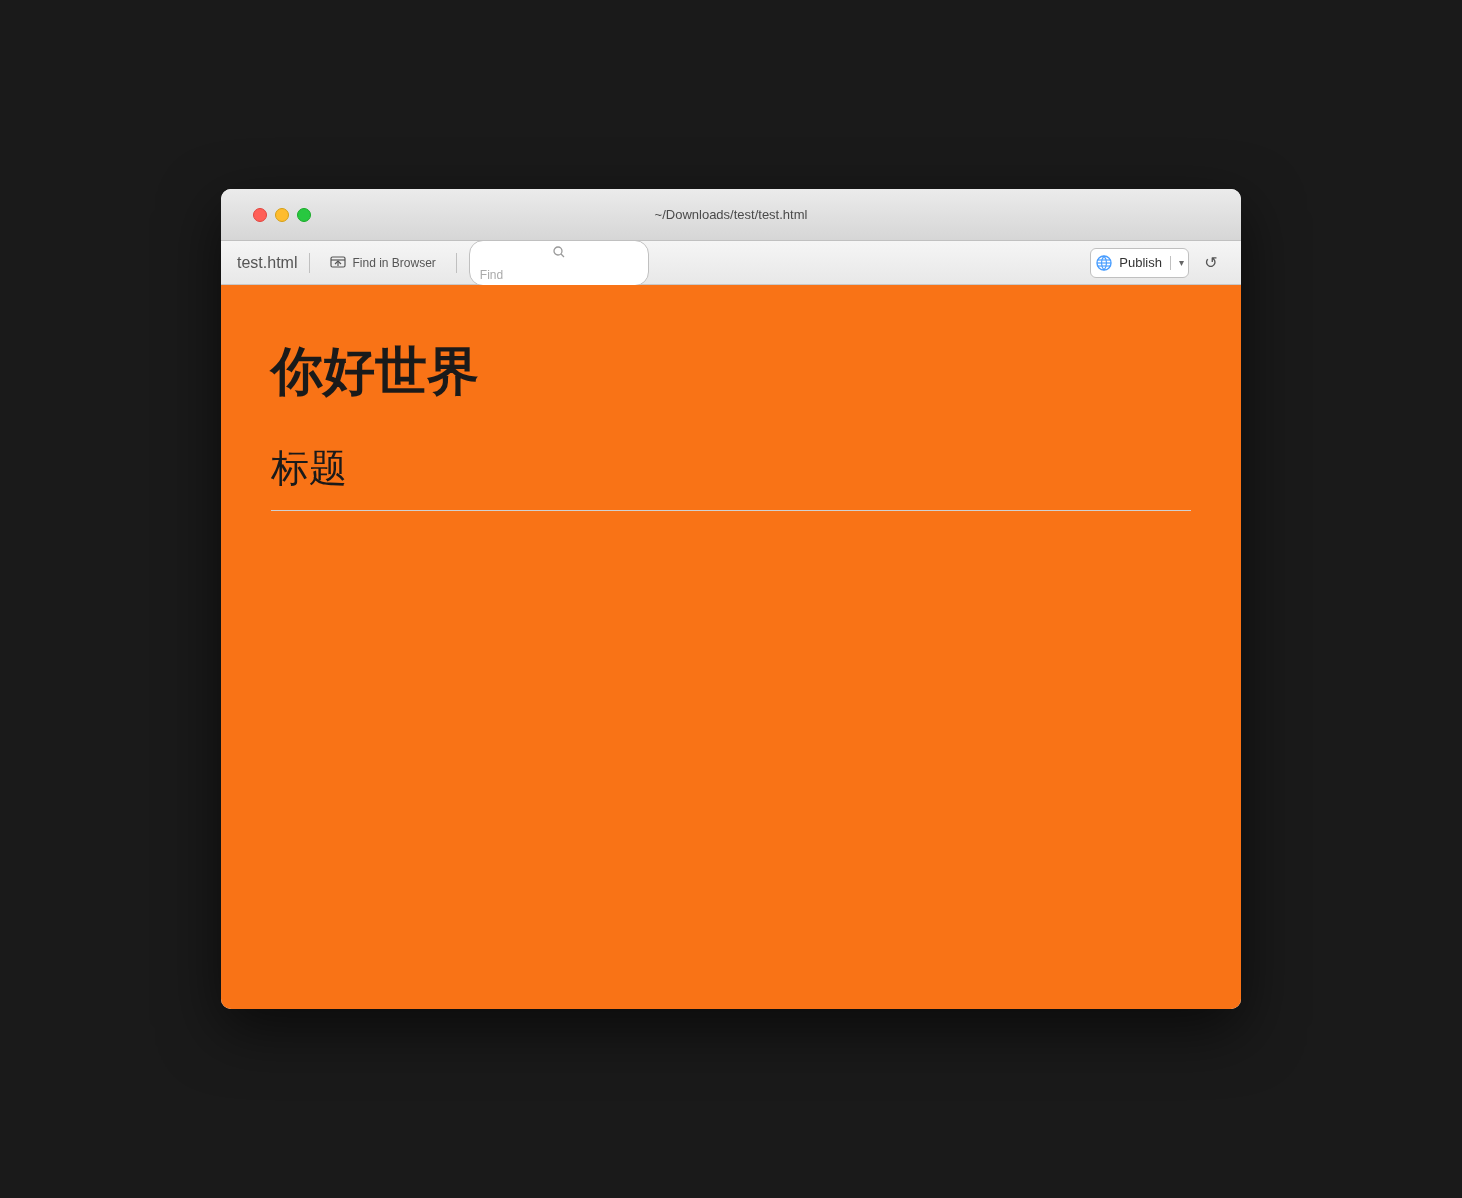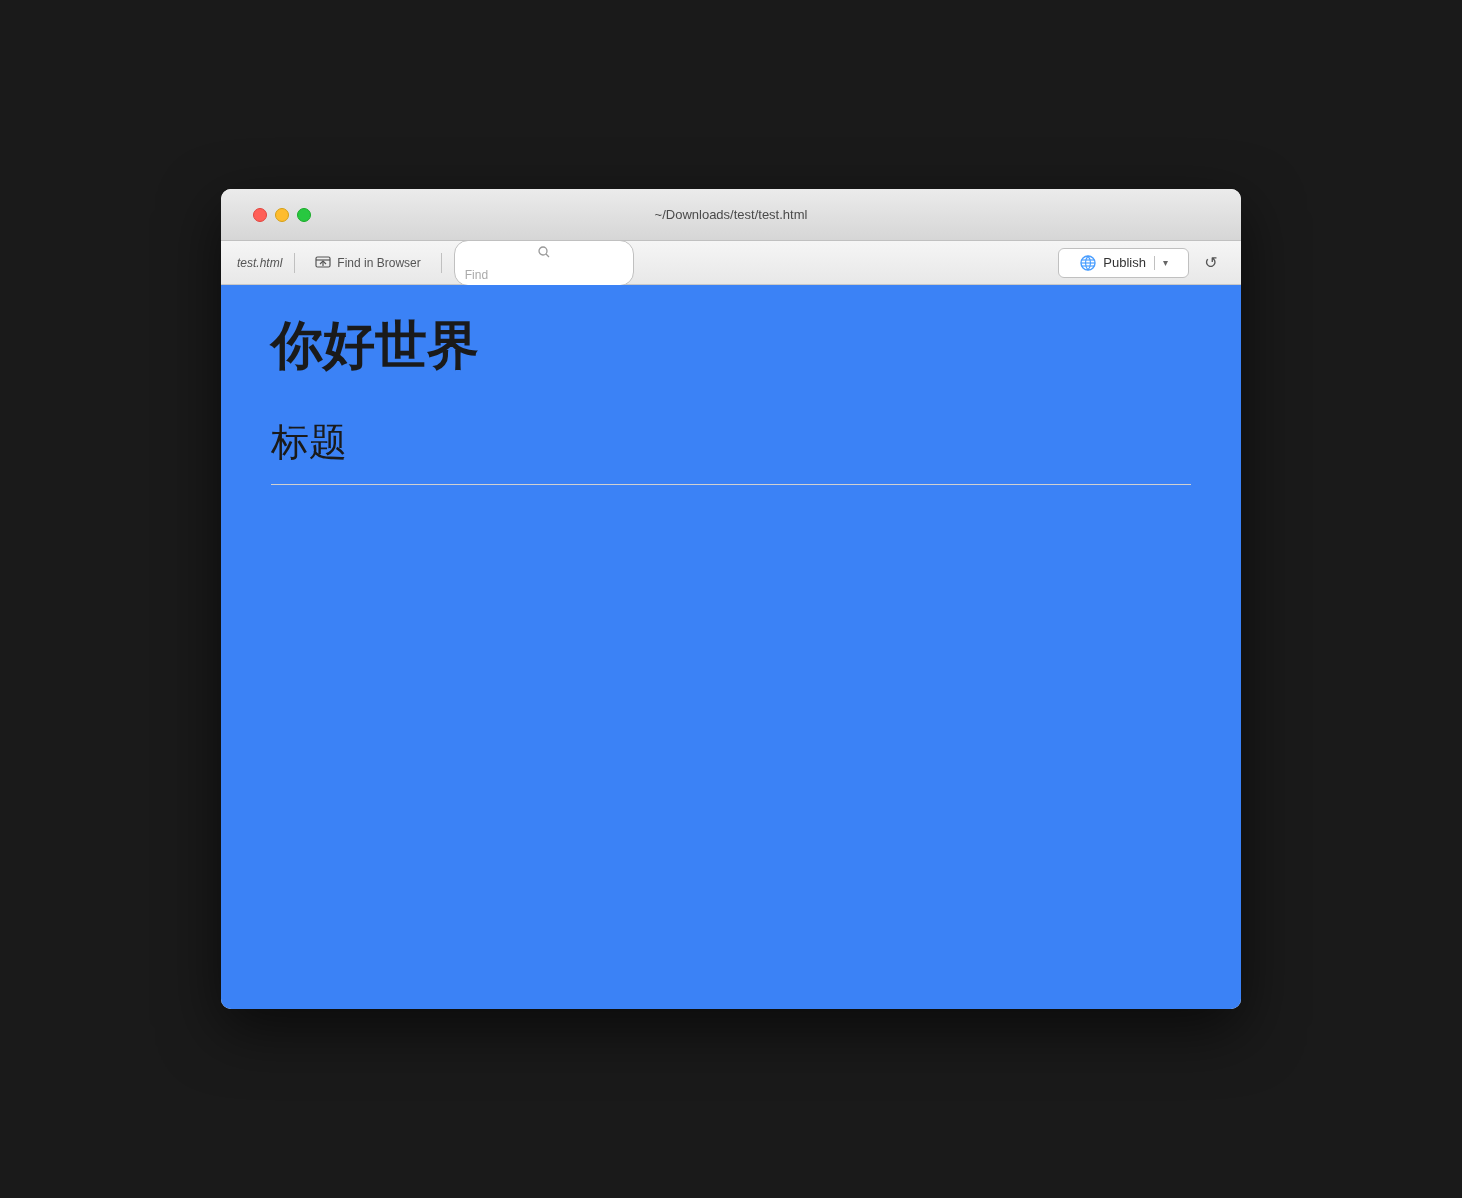--- a/index.html
+++ b/index.html
@@ -79,24 +79,23 @@
       height: 44px;
       display: flex;
       align-items: center;
       padding: 0 16px;
       border-bottom: 1px solid #c8c8c8;
       gap: 12px;
       flex-shrink: 0;
     }
 
     .toolbar-filename {
-      font-size: 12px;
+      font-size: 16px;
       color: #555;
       font-weight: 500;
-      font-style: italic;
     }
 
     .toolbar-divider {
       width: 1px;
       height: 20px;
       background: #c0c0c0;
     }
 
     .toolbar-open-browser {
       display: flex;
@@ -149,21 +148,21 @@
       gap: 8px;
     }
 
     .publish-button {
       display: flex;
       align-items: center;
       gap: 6px;
       background: white;
       border: 1px solid #c0c0c0;
       border-radius: 6px;
-      padding: 5px 20px;
+      padding: 5px 4px;
       font-size: 13px;
       color: #333;
       cursor: pointer;
     }
 
     .publish-icon {
       width: 18px;
       height: 18px;
       display: flex;
       align-items: center;
@@ -190,23 +189,23 @@
       height: 28px;
       border-radius: 4px;
       cursor: pointer;
       color: #555;
       font-size: 16px;
     }
 
     
     .content {
       flex: 1;
-      padding: 26px 50px;
+      padding: 52px 50px;
       overflow-y: auto;
-      background: #3b82f6;
+      background: #f97316;
     }
 
     .page-heading {
       font-size: 52px;
       font-weight: 700;
       color: #1a1a1a;
       margin-bottom: 36px;
       font-family: -apple-system, BlinkMacSystemFont, "PingFang SC", "Microsoft YaHei", sans-serif;
     }
 

